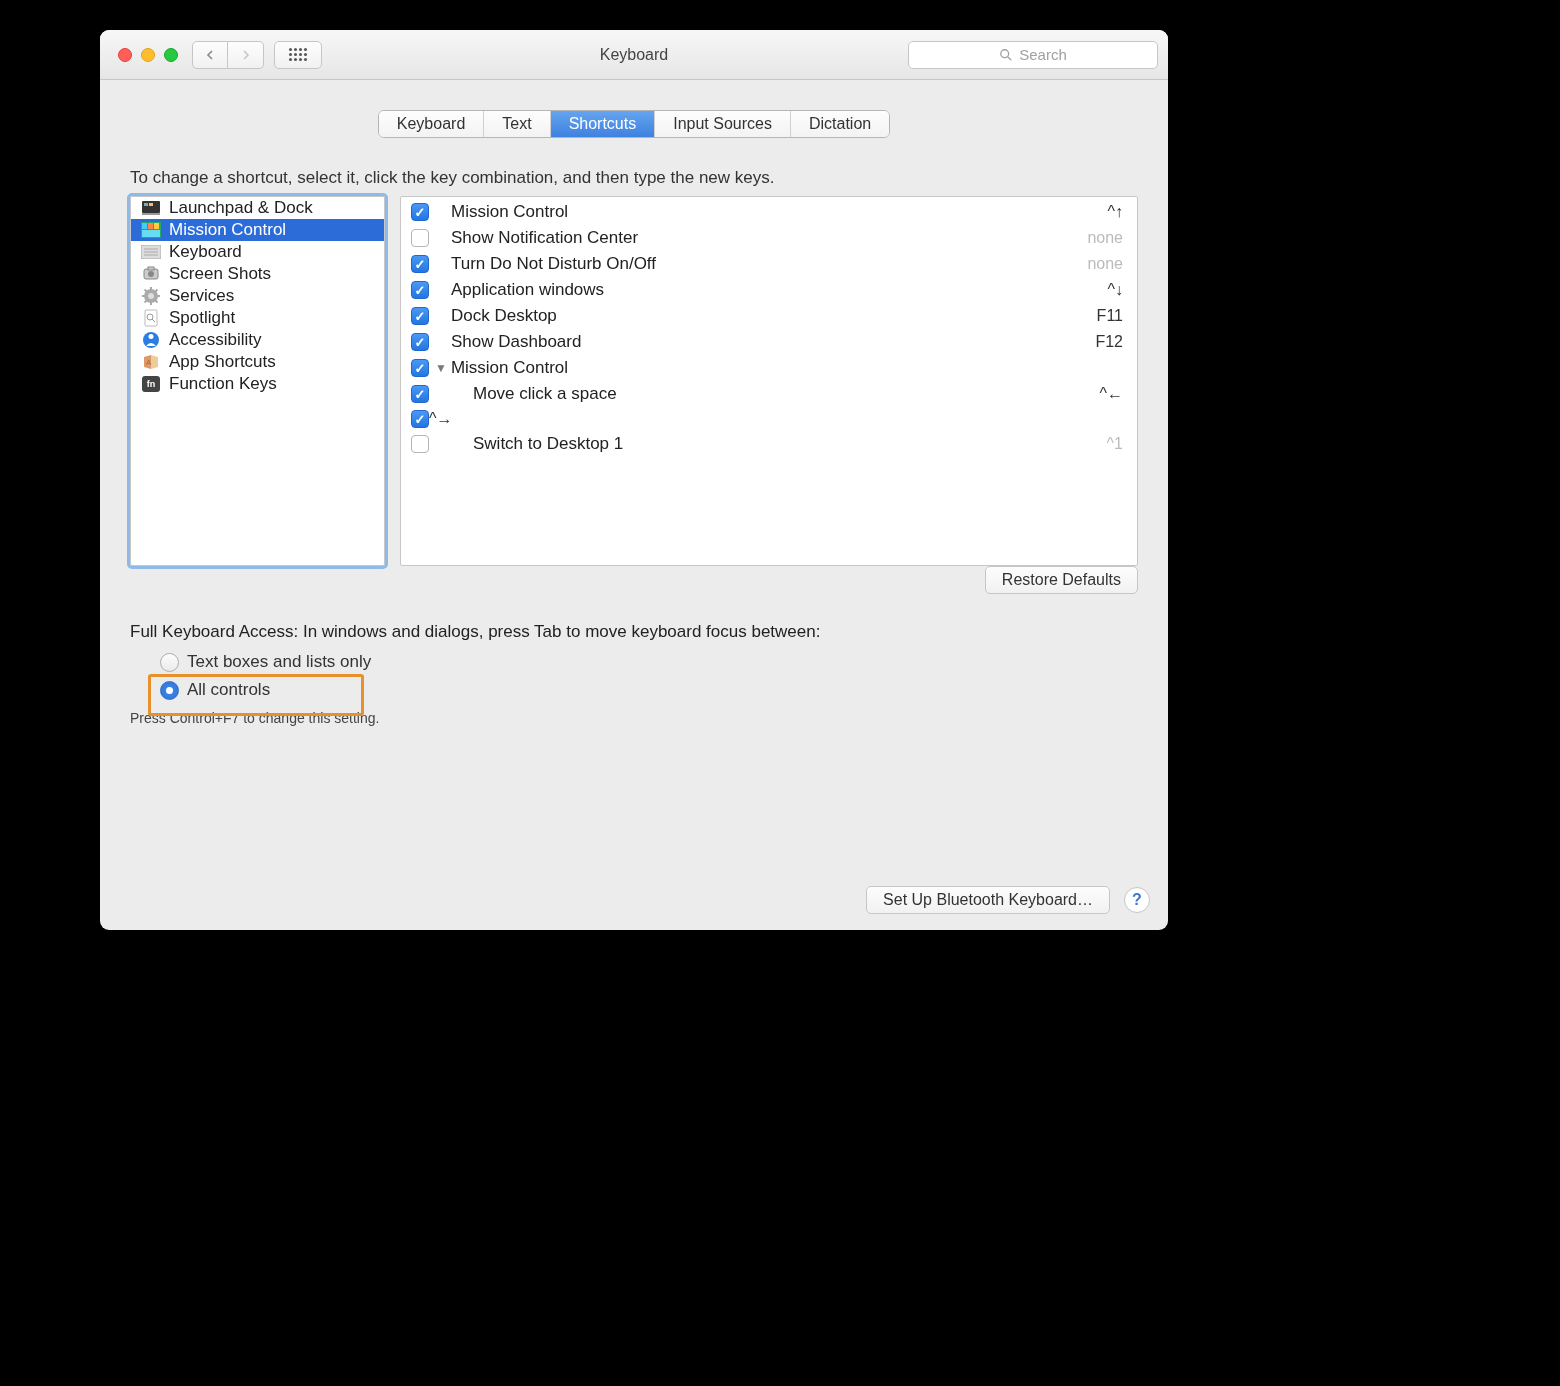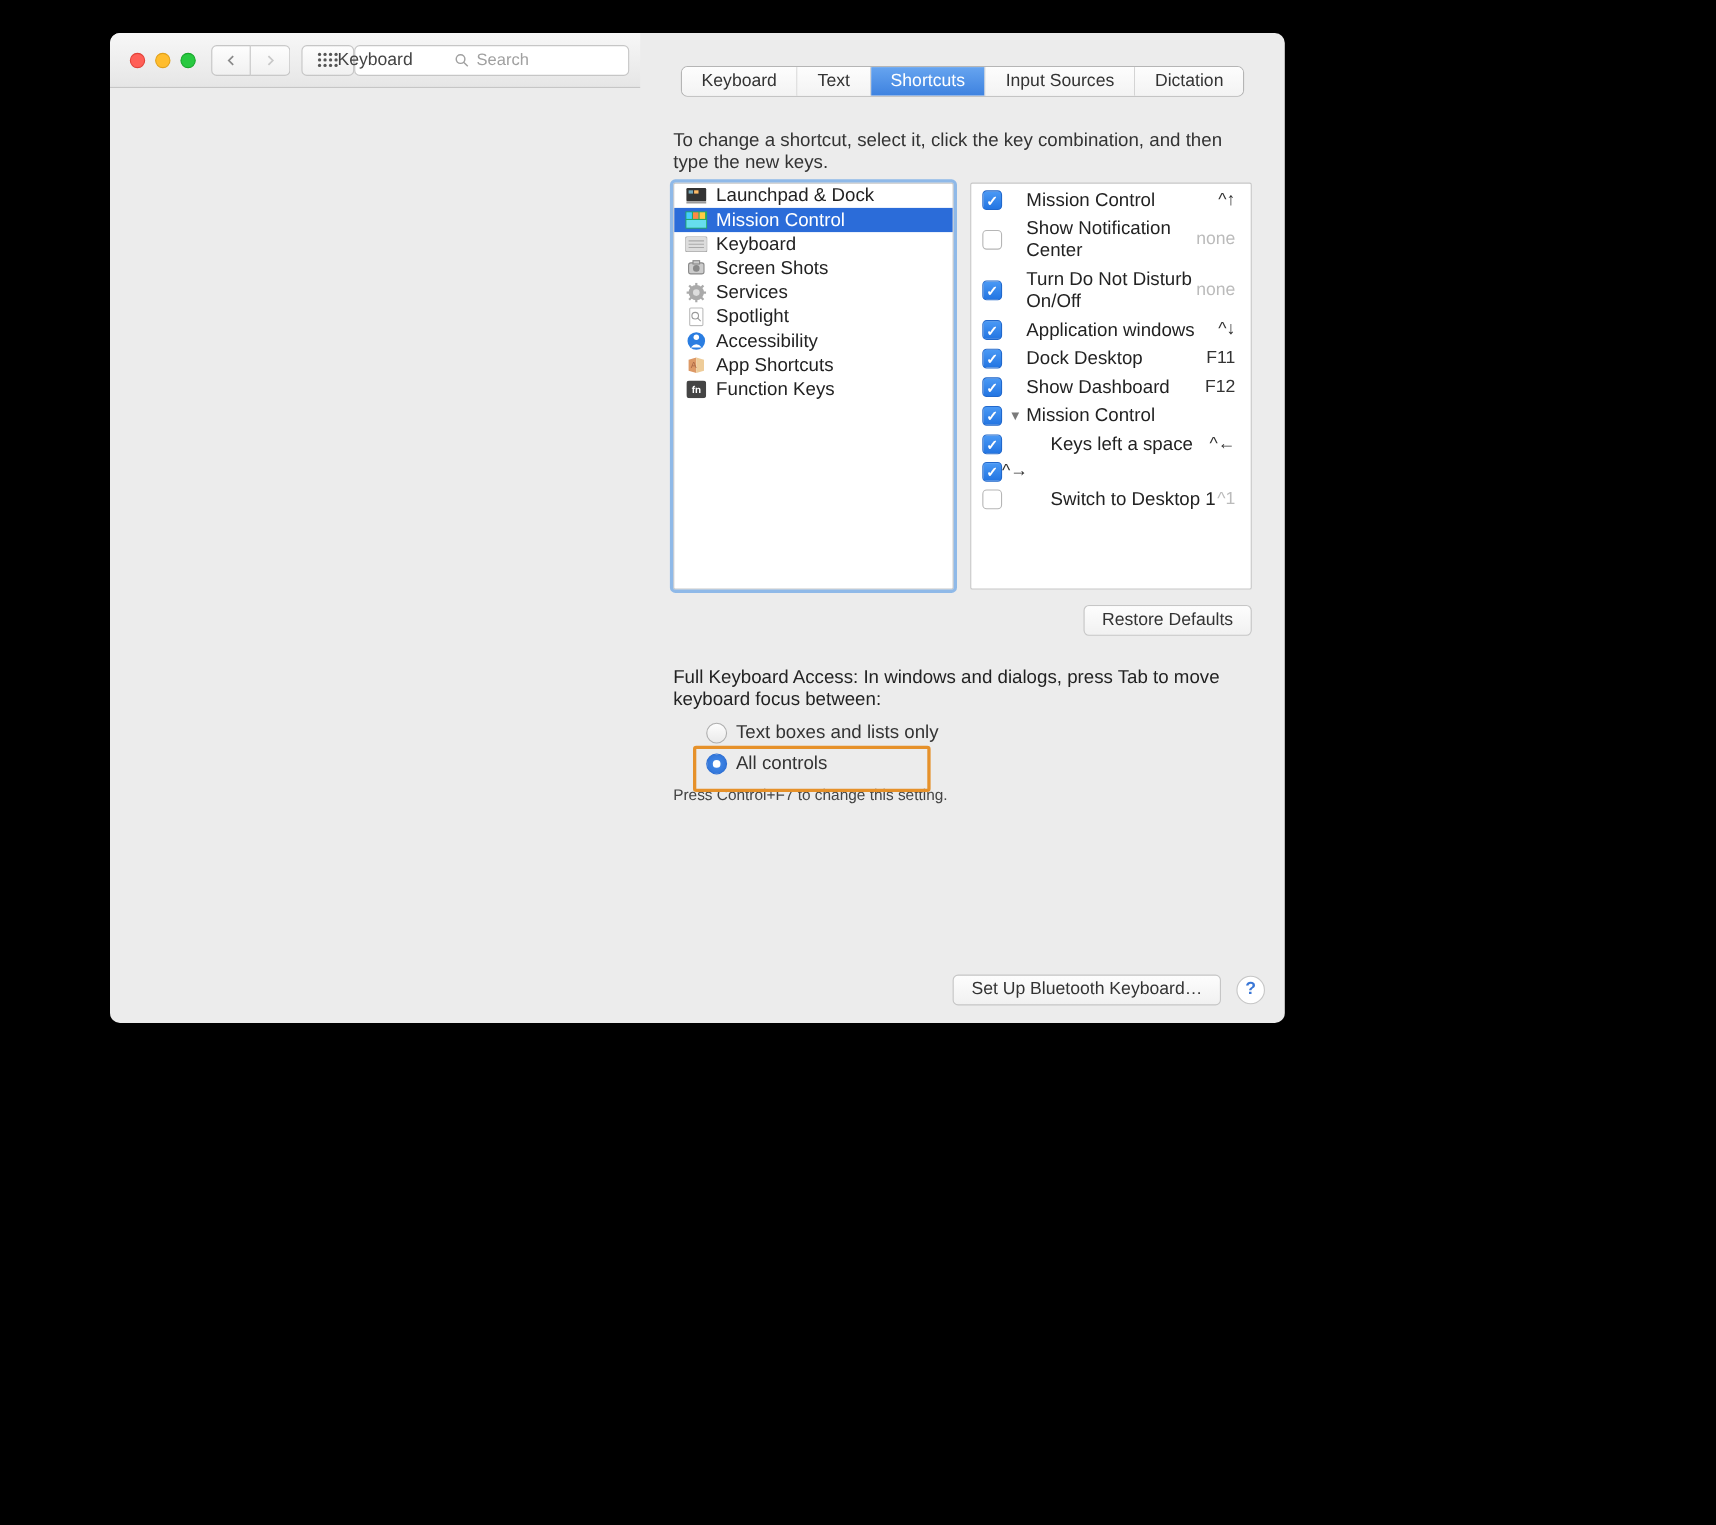--- a/index.html
+++ b/index.html
@@ -15,21 +15,21 @@
     position: absolute;
     left: 100px;
     top: 30px;
     width: 1068px;
     height: 900px;
     background: #ececec;
     border-radius: 9px;
     box-shadow: 0 25px 60px rgba(0,0,0,0.55), 0 0 0 1px rgba(0,0,0,0.15);
     overflow: hidden;
     display: flex;
-    flex-direction: row;
+    flex-direction: column;
   }
   
   .titlebar {
     height: 50px;
     background: linear-gradient(#f7f7f7, #e6e6e6);
     border-bottom: 1px solid #c6c6c6;
     display: flex;
     align-items: center;
     position: relative;
     padding: 0 10px;
@@ -115,21 +115,21 @@
   .sc-check.on { background: linear-gradient(#4a99f5,#2375e2); border-color: #2168cc; }
   .sc-check.on::after { content: "✓"; color: #fff; font-size: 13px; font-weight: bold; }
   .sc-label { margin-left: 22px; flex: 1; }
   .sc-label.child { margin-left: 44px; }
   .sc-label.group { margin-left: 6px; display: flex; align-items: center; gap: 2px; }
   .sc-key { color: #333; font-size: 16px; }
   .sc-key.muted { color: #bbb; }
   .disclosure { color: #7a7a7a; font-size: 12px; margin-right: 2px; }
 
   .restore {
-    margin-top: 14px; text-align: right; text-decoration: underline;
+    text-align: right; text-decoration: underline;
   }
   .btn {
     display: inline-block; background: linear-gradient(#fdfdfd,#f1f1f1);
     border: 1px solid #c6c6c6; border-radius: 5px;
     padding: 4px 16px; font-size: 16px; color: #333;
   }
 
   .fka { margin-top: 28px; }
   .fka-label { font-size: 17px; color: #222; }
   .radio-wrap { margin-top: 6px; margin-left: 24px; position: relative; width: 280px; }
@@ -358,21 +358,21 @@
           </div>
           <div class="sc-row">
             <span class="sc-check on"></span>
             <span class="sc-label group">
               <span class="disclosure">▼</span>
               <span>Mission Control</span>
             </span>
           </div>
           <div class="sc-row">
             <span class="sc-check on"></span>
-            <span class="sc-label child">Keys left a space</span>
+            <span class="sc-label child">Move click a space</span>
             <span class="sc-key">^←</span>
           </div>
           <div class="sc-row">
             <span class="sc-check on"></span>
             <span class="sc-key">^→</span>
           </div>
           <div class="sc-row">
             <span class="sc-check"></span>
             <span class="sc-label child">Switch to Desktop 1</span>
             <span class="sc-key muted">^1</span>

